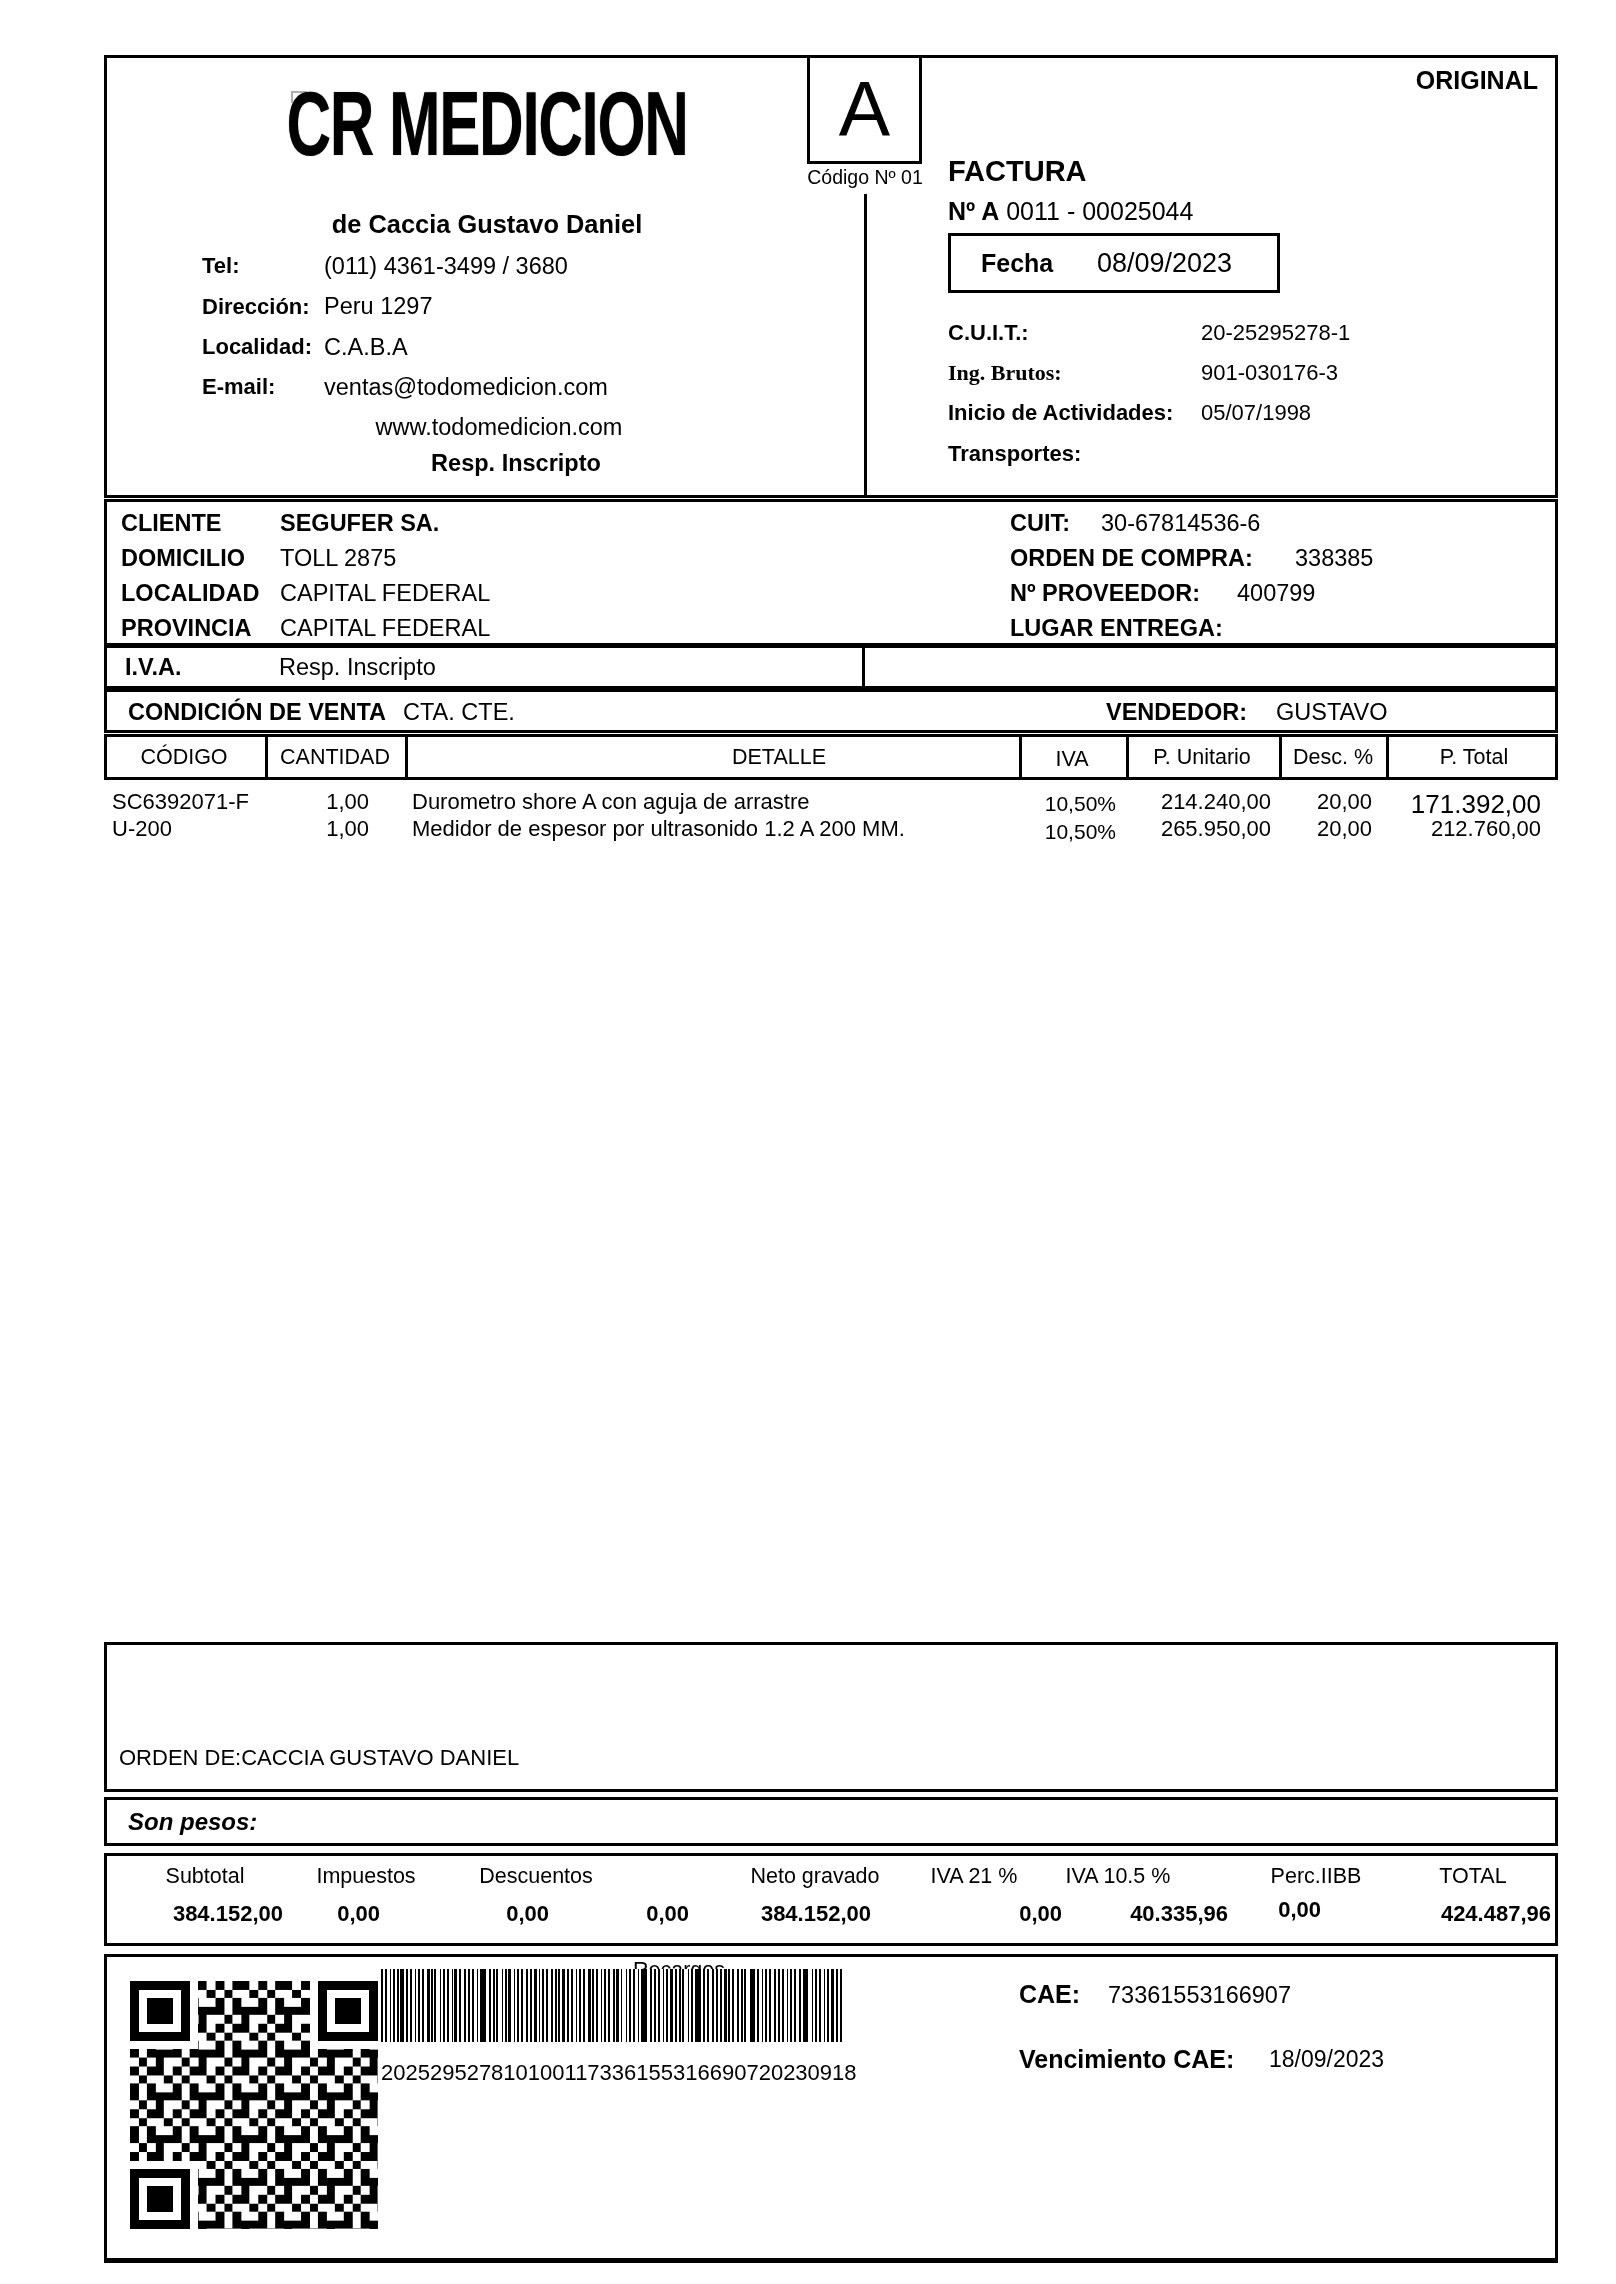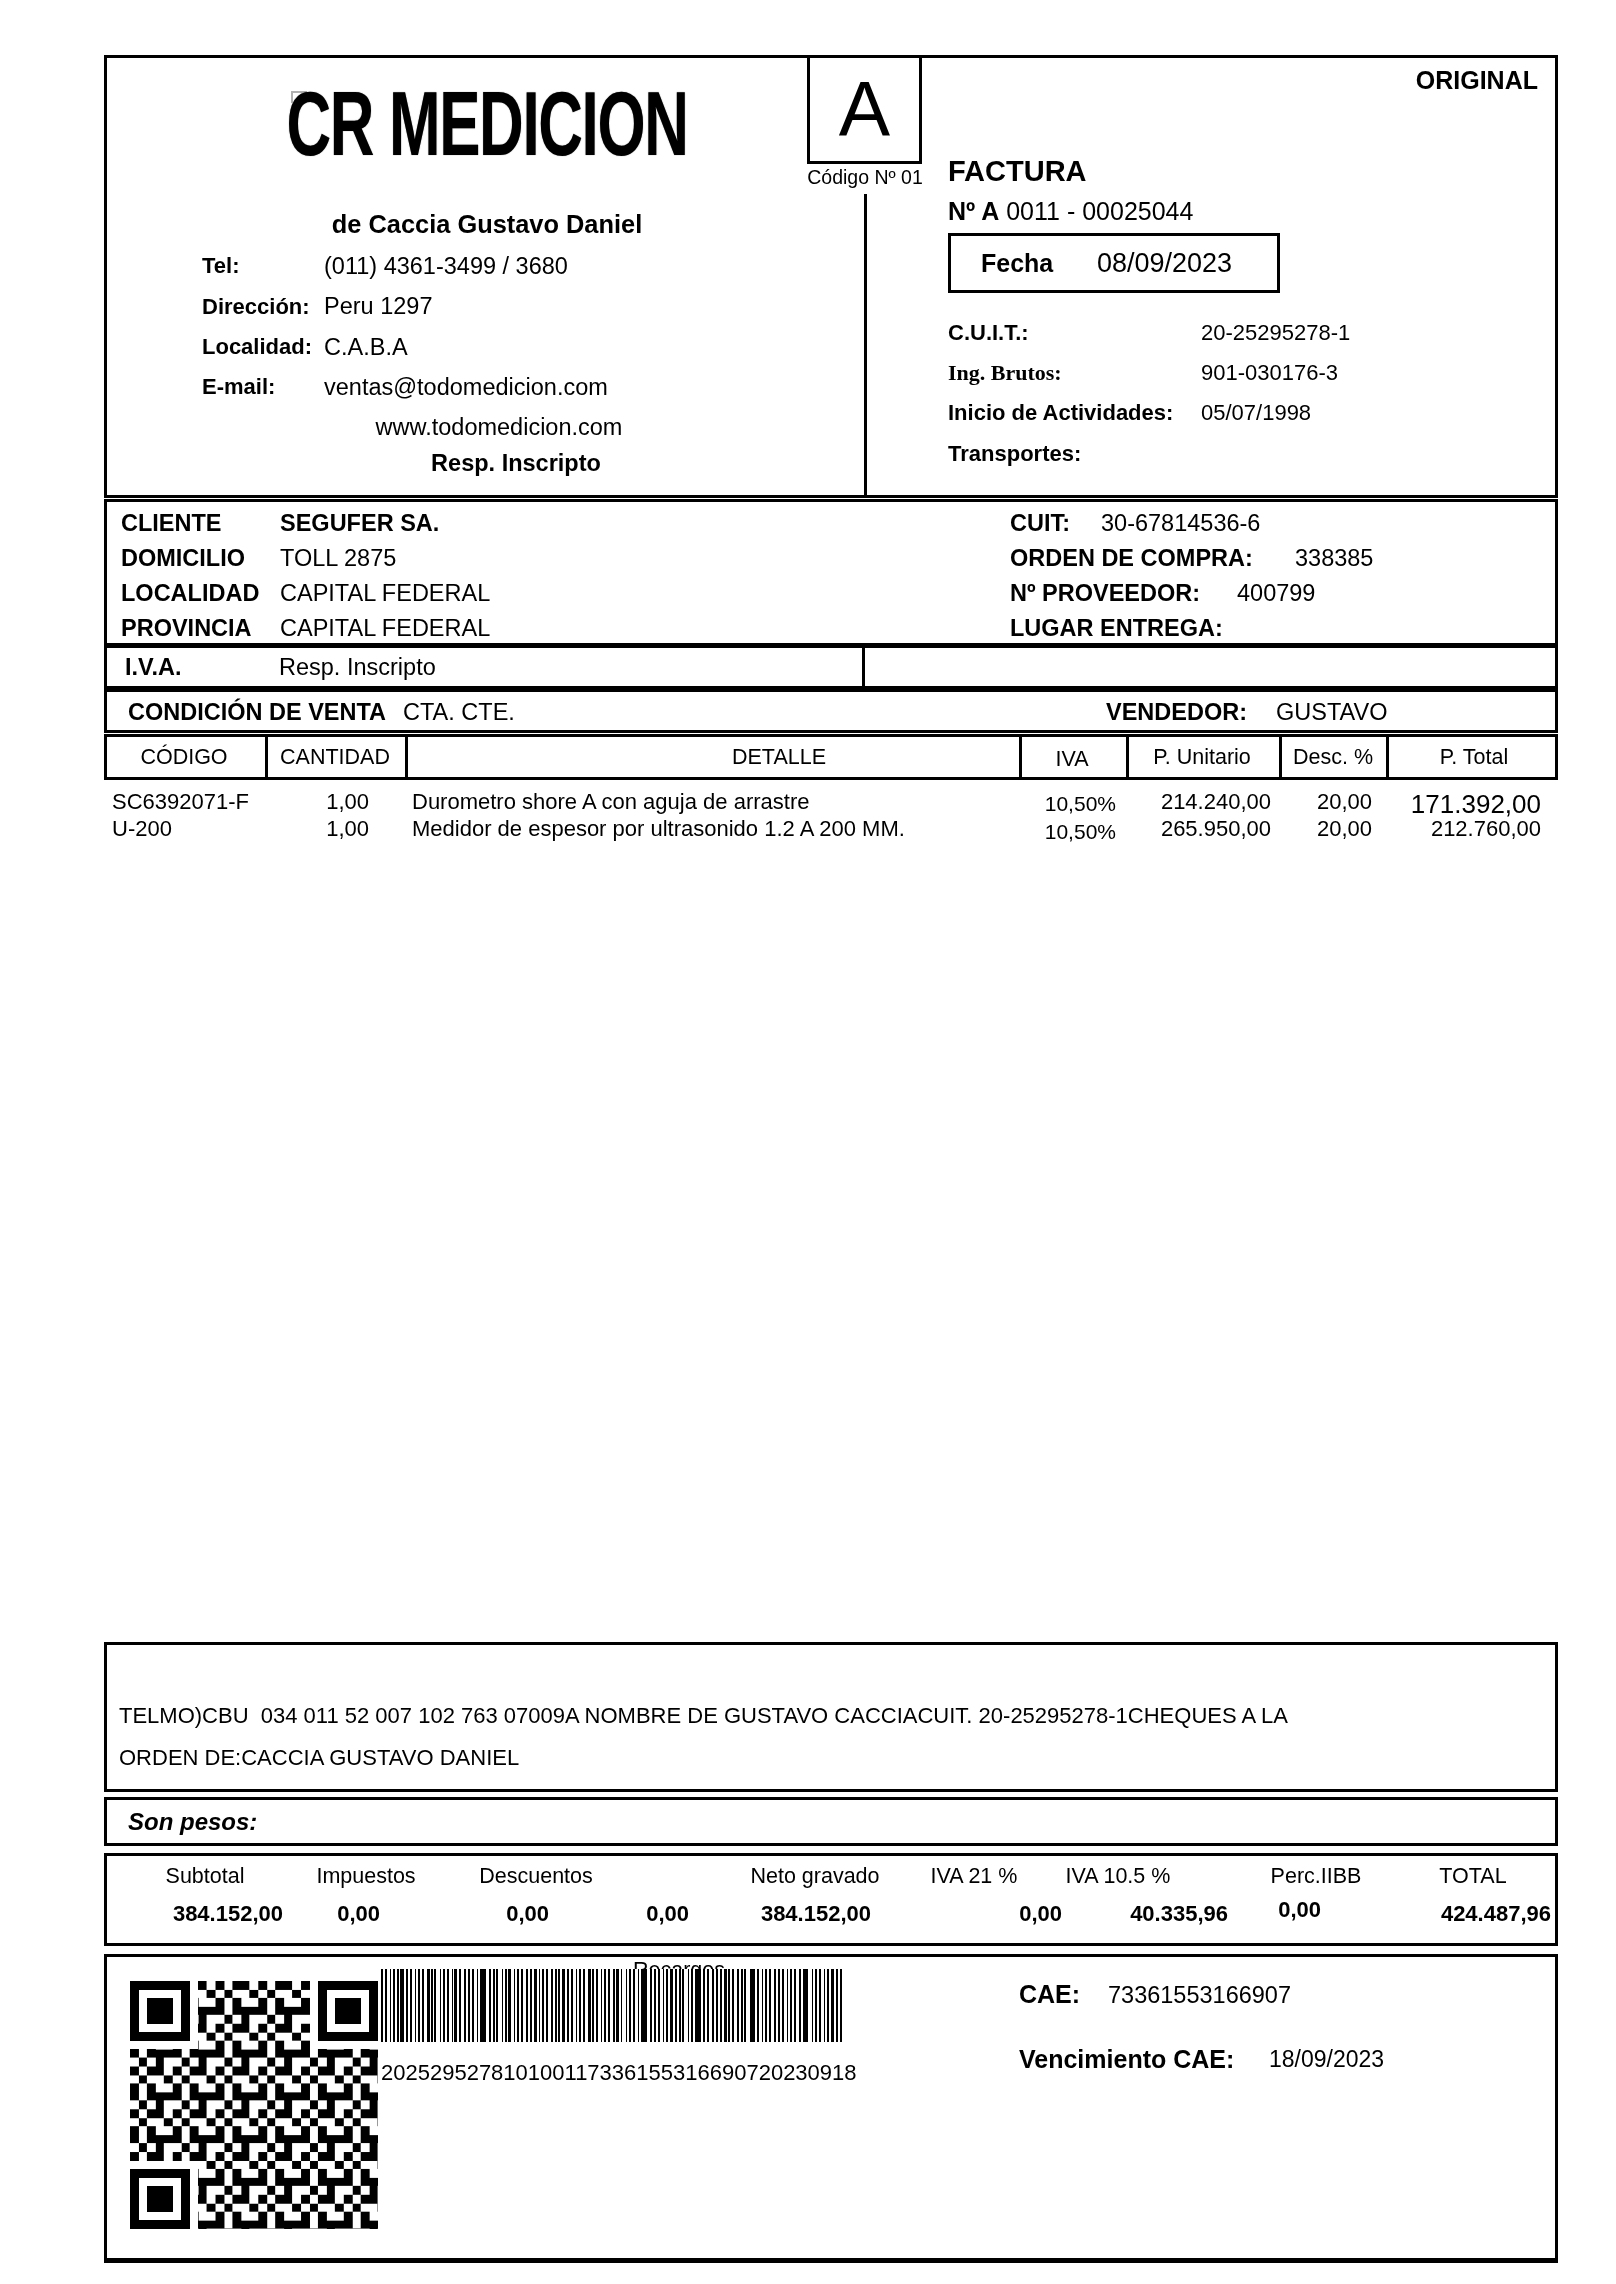--- a/index.html
+++ b/index.html
@@ -125,21 +125,20 @@
   <div>
     <div class="t" style="left:112px;top:817px;font-size:22px;">U-200</div>
     <div class="t" style="right:1247px;top:817px;font-size:22px;">1,00</div>
     <div class="t" style="left:412px;top:817px;font-size:22px;">Medidor de espesor por ultrasonido 1.2 A 200 MM.</div>
     <div class="t" style="right:500px;top:820px;font-size:21px;">10,50%</div>
     <div class="t" style="right:345px;top:817px;font-size:22px;">265.950,00</div>
     <div class="t" style="right:244px;top:817px;font-size:22px;">20,00</div>
     <div class="t" style="right:75px;top:817px;font-size:22px;">212.760,00</div>
   </div>
 
-  <div class="t" style="left:119px;top:1704px;font-size:22px;">TELMO)CBU  034 011 52 007 102 763 07009A NOMBRE DE GUSTAVO CACCIACUIT. 20-25295278-1CHEQUES A LA</div>
   <div class="t" style="left:119px;top:1746px;font-size:22px;">ORDEN DE:CACCIA GUSTAVO DANIEL</div>
 
   <div class="t b i" style="left:128px;top:1809px;font-size:24px;">Son pesos:</div>
 
   <div class="t c" style="left:205px;top:1864px;font-size:21.5px;">Subtotal</div>
   <div class="t c" style="left:366px;top:1864px;font-size:21.5px;">Impuestos</div>
   <div class="t c" style="left:536px;top:1864px;font-size:21.5px;">Descuentos</div>
   <div class="t c" style="left:667px;top:1958px;font-size:21.5px;margin-left:12px;">Recargos</div>
   <div class="t c" style="left:815px;top:1864px;font-size:21.5px;">Neto gravado</div>
   <div class="t c" style="left:974px;top:1864px;font-size:21.5px;">IVA 21 %</div>

